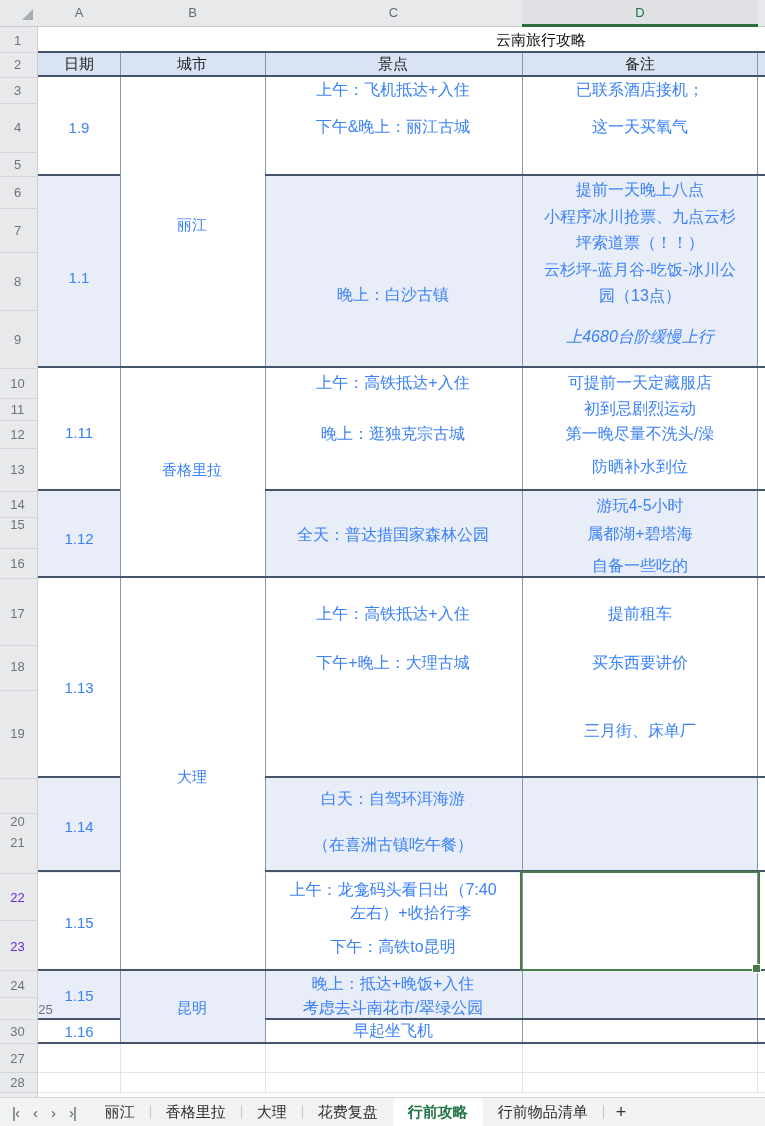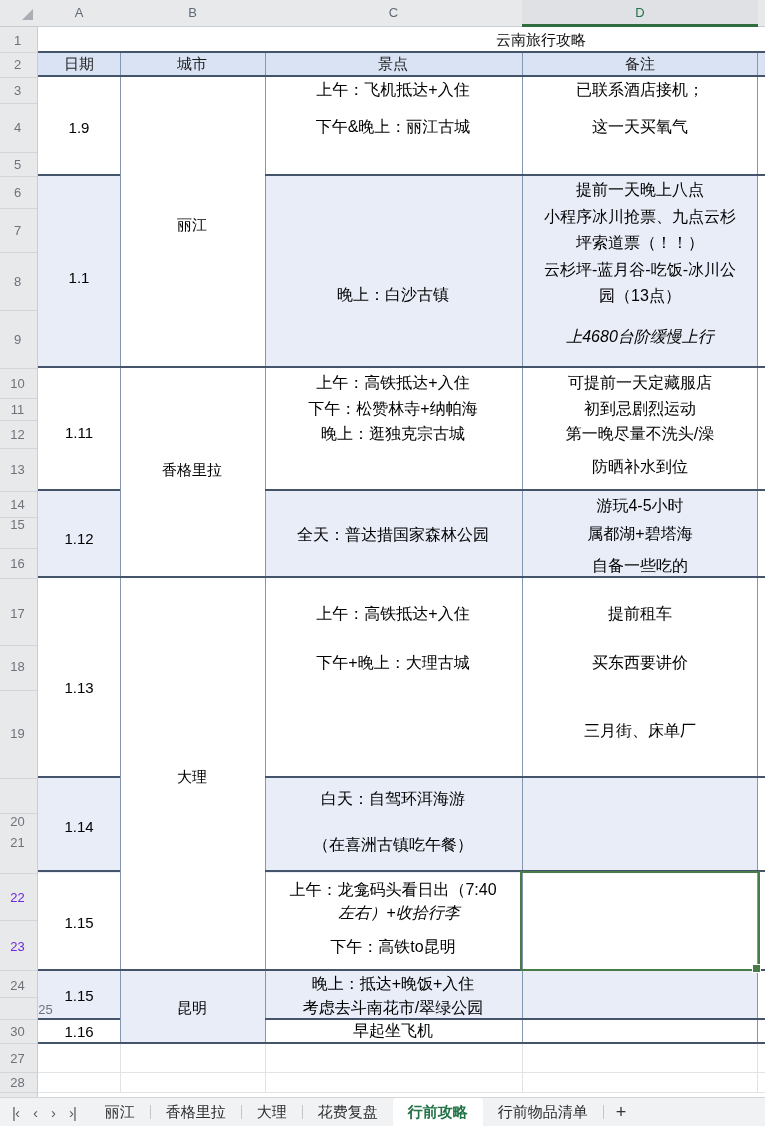--- a/index.html
+++ b/index.html
@@ -18,21 +18,21 @@
   .gsep{position:absolute;left:0;width:37px;height:1px;background:#d2d5d9;}
   .rowaccent{position:absolute;left:35px;top:873px;width:3px;height:97px;background:#2f6d40;}
   
   .fill{position:absolute;background:#e9edf8;}
   .hdrfill{position:absolute;background:#dae3f3;}
   
   .hb{position:absolute;height:2px;background:#44546a;}
   .vb{position:absolute;width:1px;background:#8496b0;}
   .gl{position:absolute;background:#e2e3e5;}
   
-  .ct{position:absolute;transform:translate(-50%,-50%);white-space:nowrap;font-size:16px;color:#000000;}
+  .ct{position:absolute;transform:translate(-50%,-50%);white-space:nowrap;font-size:16px;color:#3b82f6;}
   .ct.s{font-size:15px;}
   .ct.hd{font-size:15px;color:#1c1c1c;}
   .ct.title{font-size:15px;color:#111;}
   
   .selbox{position:absolute;left:520px;top:871px;width:236px;height:96px;border:2.5px solid #487c46;background:transparent;}
   .selhandle{position:absolute;left:752px;top:964px;width:7px;height:7px;background:#487c46;border:1px solid #ffffff;}
   
   .tabbar{position:absolute;left:0;top:1097px;width:765px;height:29px;background:#f1f2f3;border-top:1px solid #d5d5d5;box-sizing:border-box;display:flex;align-items:center;}
   .navs{display:flex;align-items:center;gap:14px;padding:0 14px 0 12px;}
   .nav{font-size:15px;color:#57605f;letter-spacing:-1px;cursor:default;line-height:27px;}
@@ -109,21 +109,20 @@
   <div class="ct" style="left:393px;top:295px;">晚上：白沙古镇</div>
   <div class="ct" style="left:640px;top:190px;">提前一天晚上八点</div>
   <div class="ct" style="left:640px;top:217px;">小程序冰川抢票、九点云杉</div>
   <div class="ct" style="left:640px;top:243px;">坪索道票（！！）</div>
   <div class="ct" style="left:640px;top:270px;">云杉坪-蓝月谷-吃饭-冰川公</div>
   <div class="ct" style="left:640px;top:296px;">园（13点）</div>
   <div class="ct" style="left:640px;top:337px;font-style:italic;">上4680台阶缓慢上行</div>
 
   <div class="ct s" style="left:79px;top:432px;">1.11</div>
   <div class="ct" style="left:393px;top:383px;">上午：高铁抵达+入住</div>
-  <div class="ct" style="left:393px;top:409px;">下午：松赞林寺+纳帕海</div>
   <div class="ct" style="left:393px;top:434px;">晚上：逛独克宗古城</div>
   <div class="ct" style="left:640px;top:383px;">可提前一天定藏服店</div>
   <div class="ct" style="left:640px;top:409px;">初到忌剧烈运动</div>
   <div class="ct" style="left:640px;top:434px;">第一晚尽量不洗头/澡</div>
   <div class="ct" style="left:640px;top:467px;">防晒补水到位</div>
 
   <div class="ct s" style="left:79px;top:538px;">1.12</div>
   <div class="ct" style="left:393px;top:535px;">全天：普达措国家森林公园</div>
   <div class="ct" style="left:640px;top:506px;">游玩4-5小时</div>
   <div class="ct" style="left:640px;top:534px;">属都湖+碧塔海</div>
@@ -135,21 +134,21 @@
   <div class="ct" style="left:640px;top:614px;">提前租车</div>
   <div class="ct" style="left:640px;top:663px;">买东西要讲价</div>
   <div class="ct" style="left:640px;top:731px;">三月街、床单厂</div>
 
   <div class="ct s" style="left:79px;top:826px;">1.14</div>
   <div class="ct" style="left:393px;top:799px;">白天：自驾环洱海游</div>
   <div class="ct" style="left:393px;top:845px;">（在喜洲古镇吃午餐）</div>
 
   <div class="ct s" style="left:79px;top:922px;">1.15</div>
   <div class="ct" style="left:393px;top:890px;">上午：龙龛码头看日出（7:40</div>
-  <div class="ct" style="left:399px;top:913px;font-style:italic;">左右）+收拾行李</div>
+  <div class="ct" style="left:411px;top:913px;">左右）+收拾行李</div>
   <div class="ct" style="left:393px;top:947px;">下午：高铁to昆明</div>
 
   <div class="ct s" style="left:79px;top:995px;">1.15</div>
   <div class="ct" style="left:393px;top:984px;">晚上：抵达+晚饭+入住</div>
   <div class="ct" style="left:393px;top:1008px;">考虑去斗南花市/翠绿公园</div>
 
   <div class="ct s" style="left:79px;top:1031px;">1.16</div>
   <div class="ct" style="left:393px;top:1031px;">早起坐飞机</div>
 
   <div class="selbox"></div>

